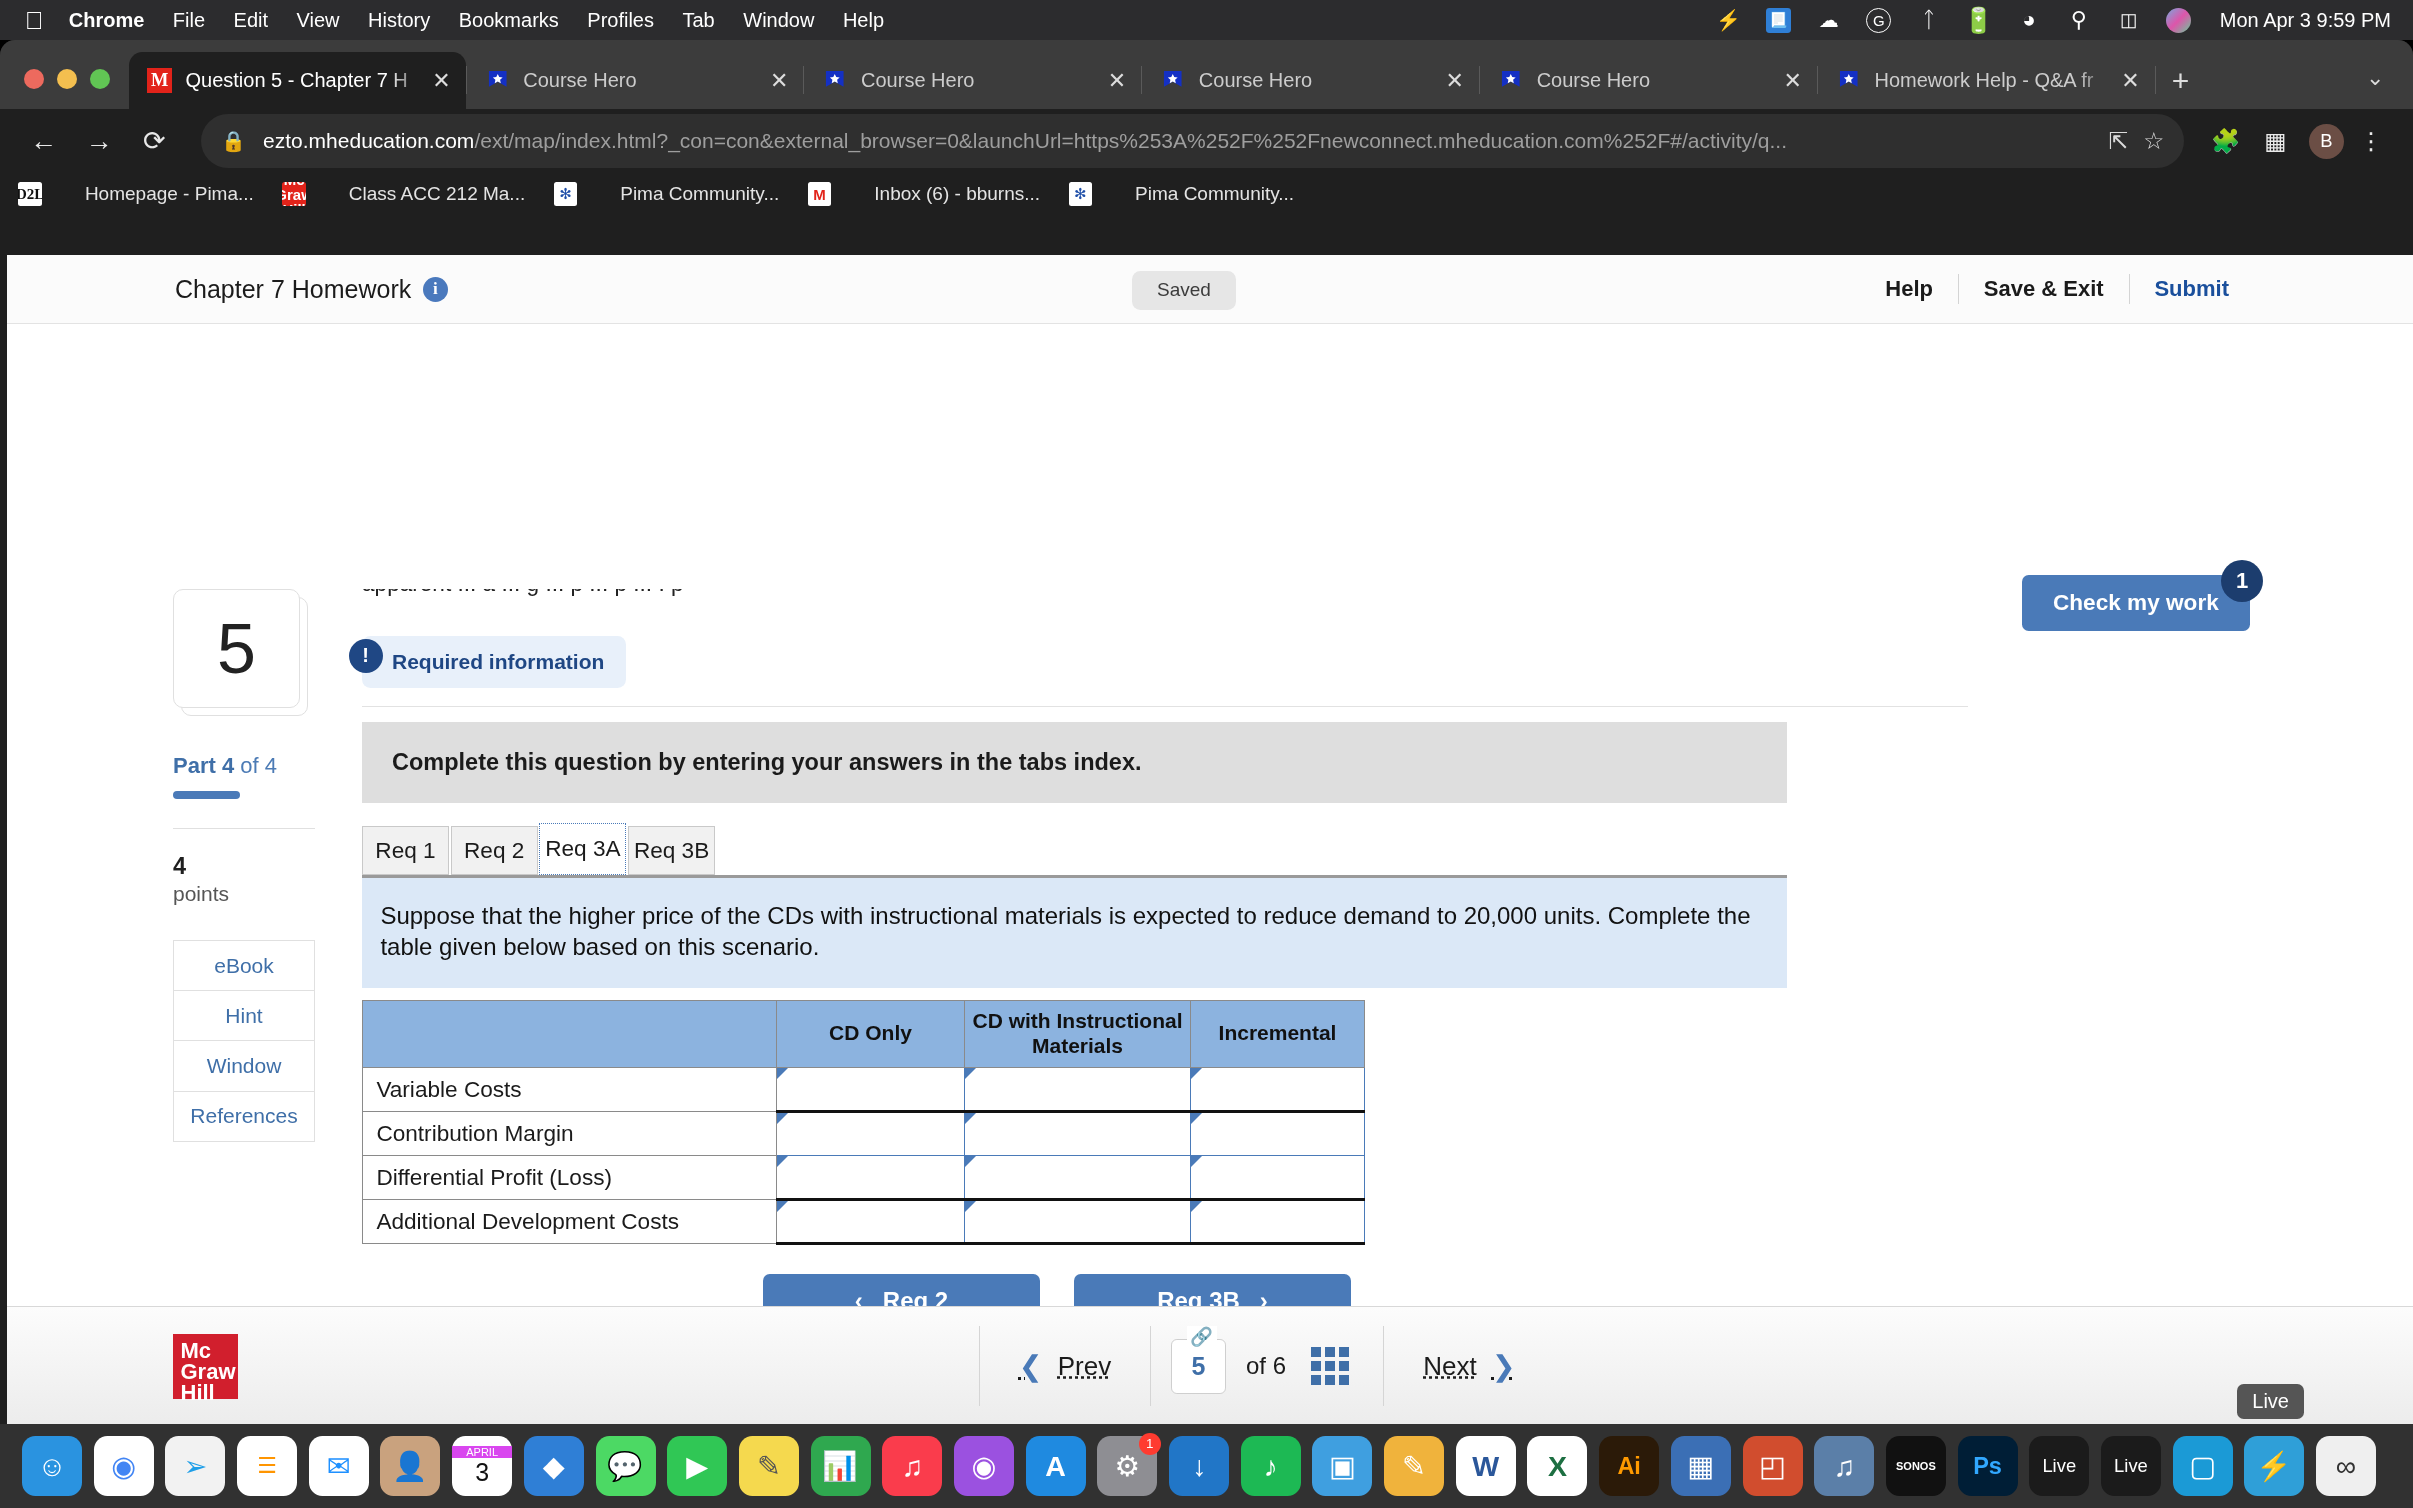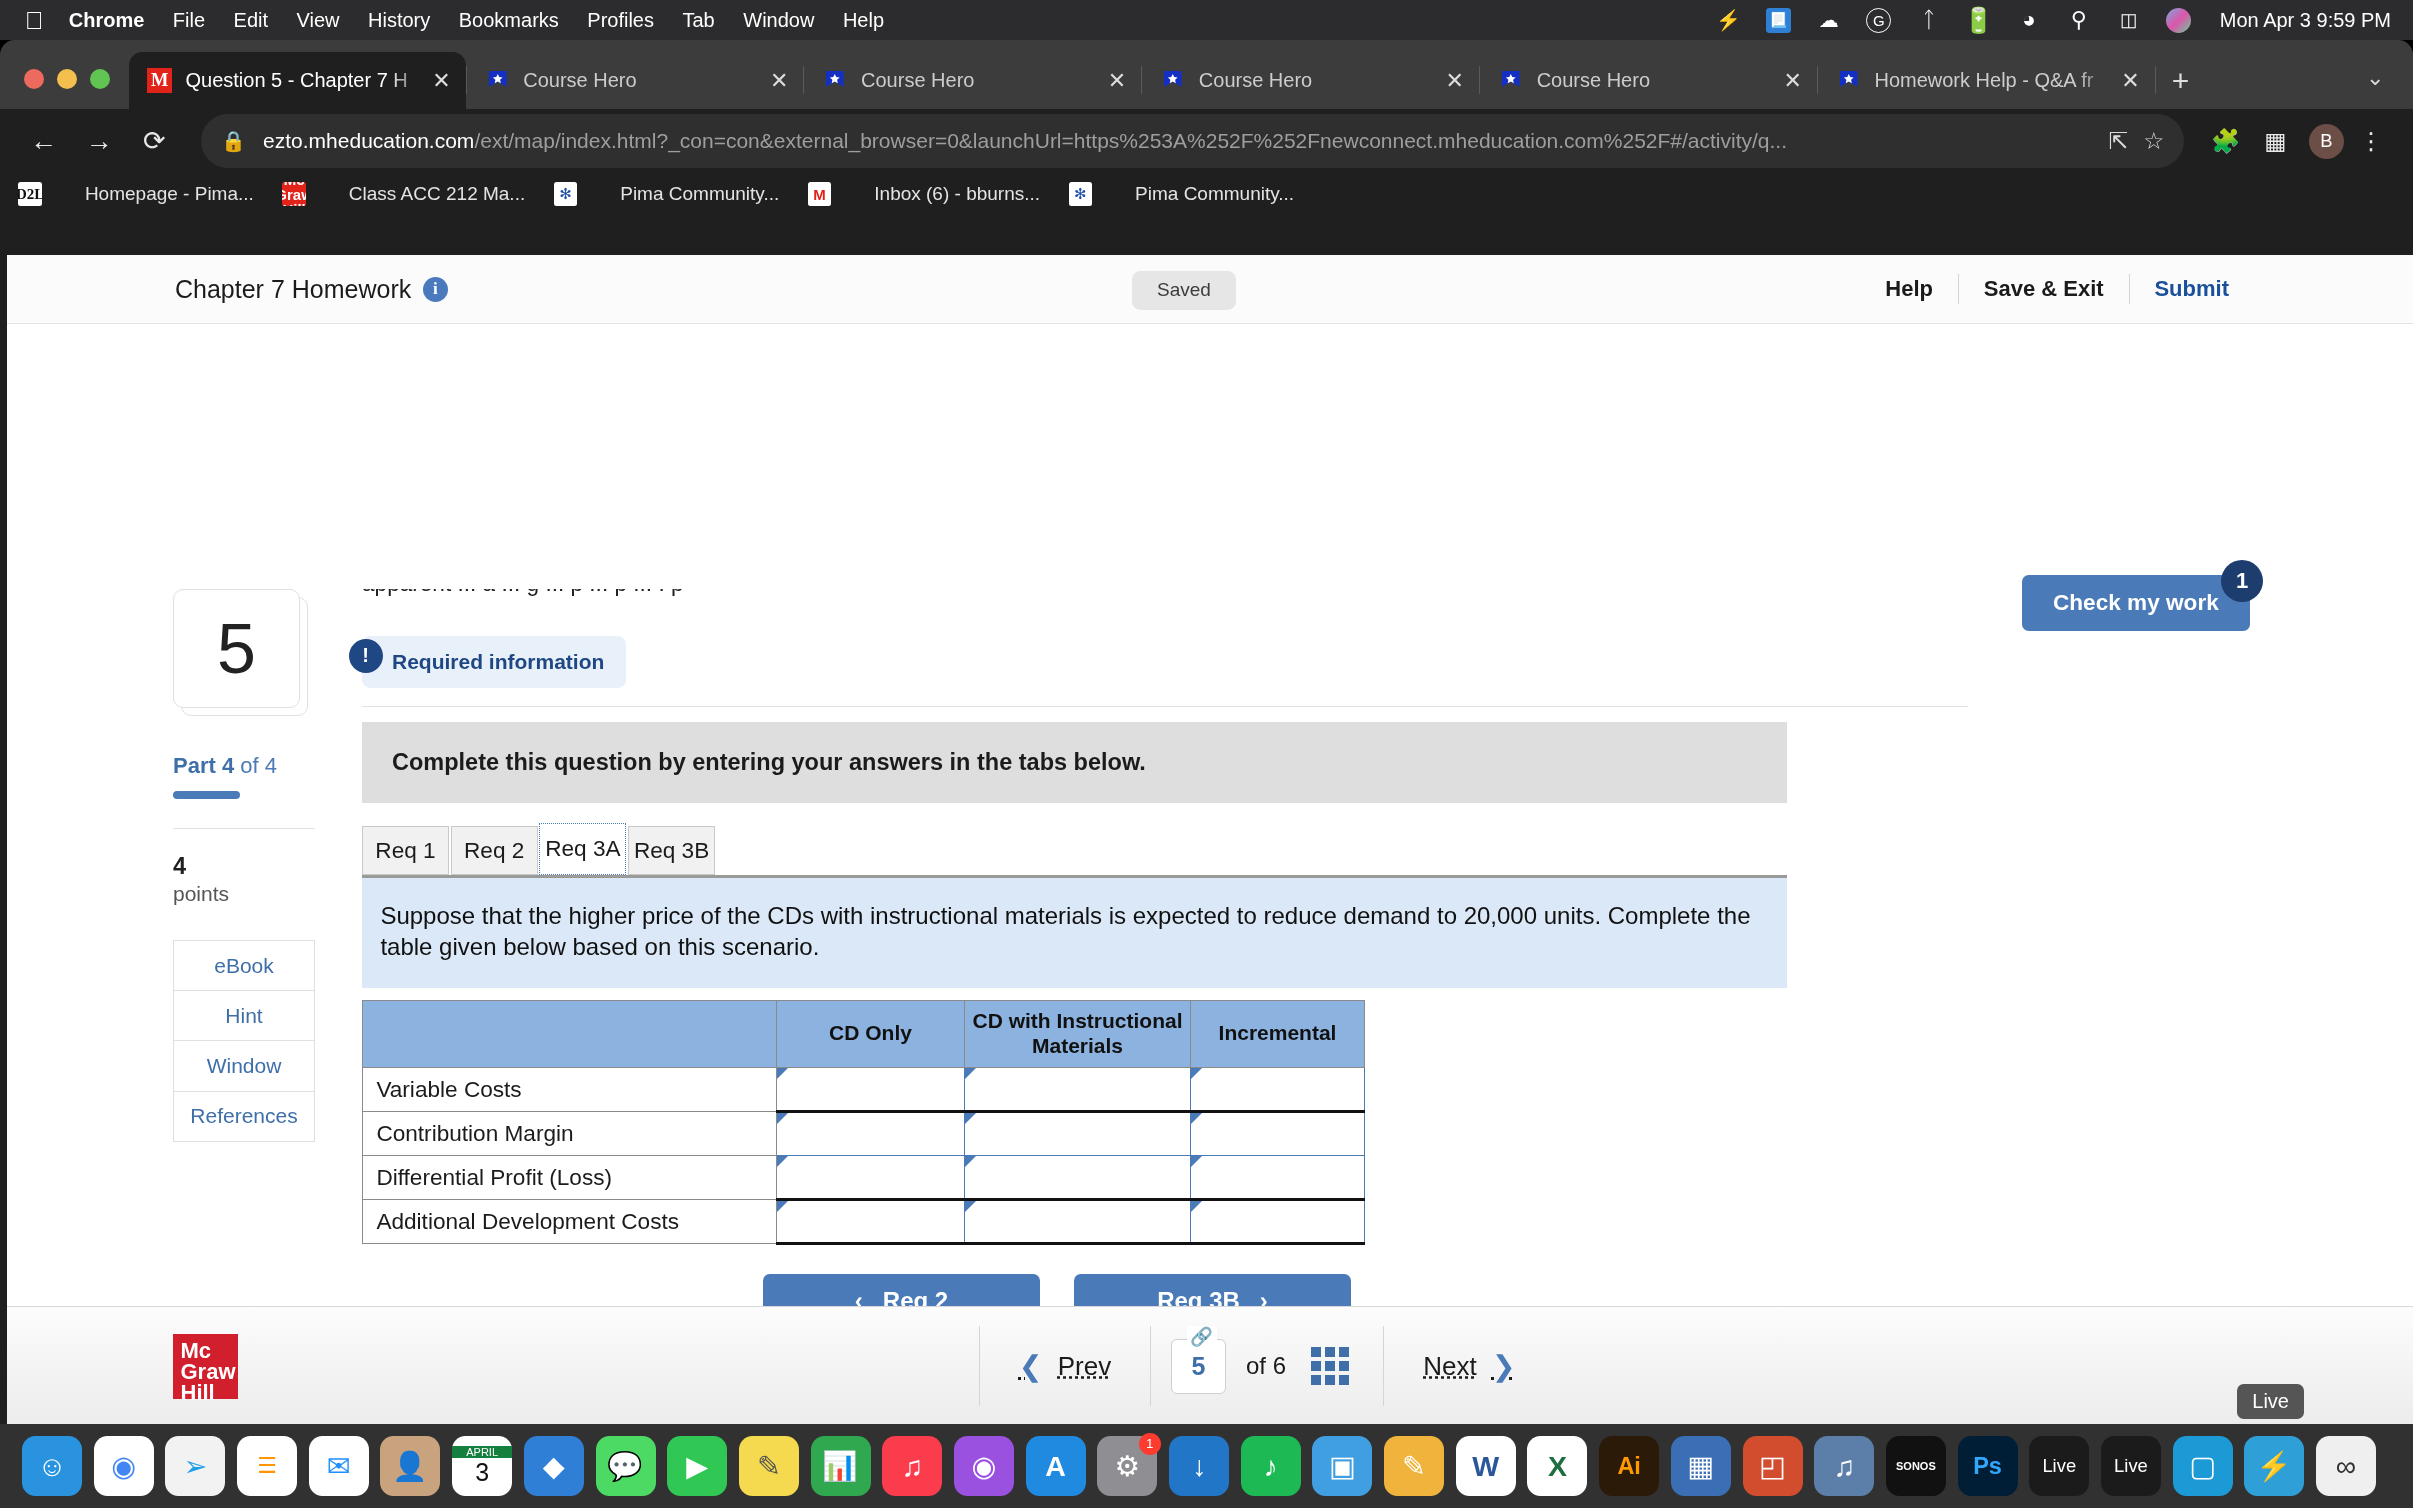--- a/index.html
+++ b/index.html
@@ -365,21 +365,21 @@
           <span>apparent ... a ... g ... p ...                                 p ...                                      .            p</span>
         </div>
 
         <div class="reqinfo">
           <span class="bang">!</span>
           <span class="txt">Required information</span>
         </div>
 
         <div class="hr"></div>
 
-        <div class="graybox">Complete this question by entering your answers in the tabs below.</div>
+        <div class="graybox">Complete this question by entering your answers in the tabs index.</div>
 
         <div class="tabsrow">
           <div class="rtab">Req 1</div>
           <div class="rtab">Req 2</div>
           <div class="rtab active">Req 3A</div>
           <div class="rtab">Req 3B</div>
         </div>
         <div class="tabsunder"></div>
 
         <div class="qtext">Suppose that the higher price of the CDs with instructional materials is expected to reduce demand to 20,000 units. Complete the table given below based on this scenario.</div>
@@ -472,21 +472,21 @@
 
   <div class="livetip">Live</div>
   <div class="dock">
     <div class="app" style="background:#2a93e0;">☺</div>
     <div class="app" style="background:#fff;color:#4285f4;">◉</div>
     <div class="app" style="background:#f2f2f2;color:#1f9fe8;">➢</div>
     <div class="app" style="background:#fff;color:#ff9500;font-size:22px;">☰</div>
     <div class="app" style="background:#fff;color:#1e90ff;">✉</div>
     <div class="app" style="background:#c9a27e;">👤</div>
     <div class="app" style="background:#fff;color:#111;flex-direction:column;font-size:13.4px;">
-        <span style="background:#15803d;color:#fff;width:100%;text-align:center;font-size:11px;">APRIL</span>
+        <span style="background:#d946ef;color:#fff;width:100%;text-align:center;font-size:11px;">APRIL</span>
         <span style="font-size:25px;">3</span>
       </div>
     <div class="app" style="background:#2f7fd6;">◆</div>
     <div class="app" style="background:#4cd964;">💬</div>
     <div class="app" style="background:#30c755;">▶</div>
     <div class="app" style="background:#f5d94e;color:#555;">✎</div>
     <div class="app" style="background:#2fa84f;">📊</div>
     <div class="app" style="background:#fa3c4c;">♫</div>
     <div class="app" style="background:#9b51e0;">◉</div>
     <div class="app" style="background:#1f8ae0;font-weight:bold;">A</div>

